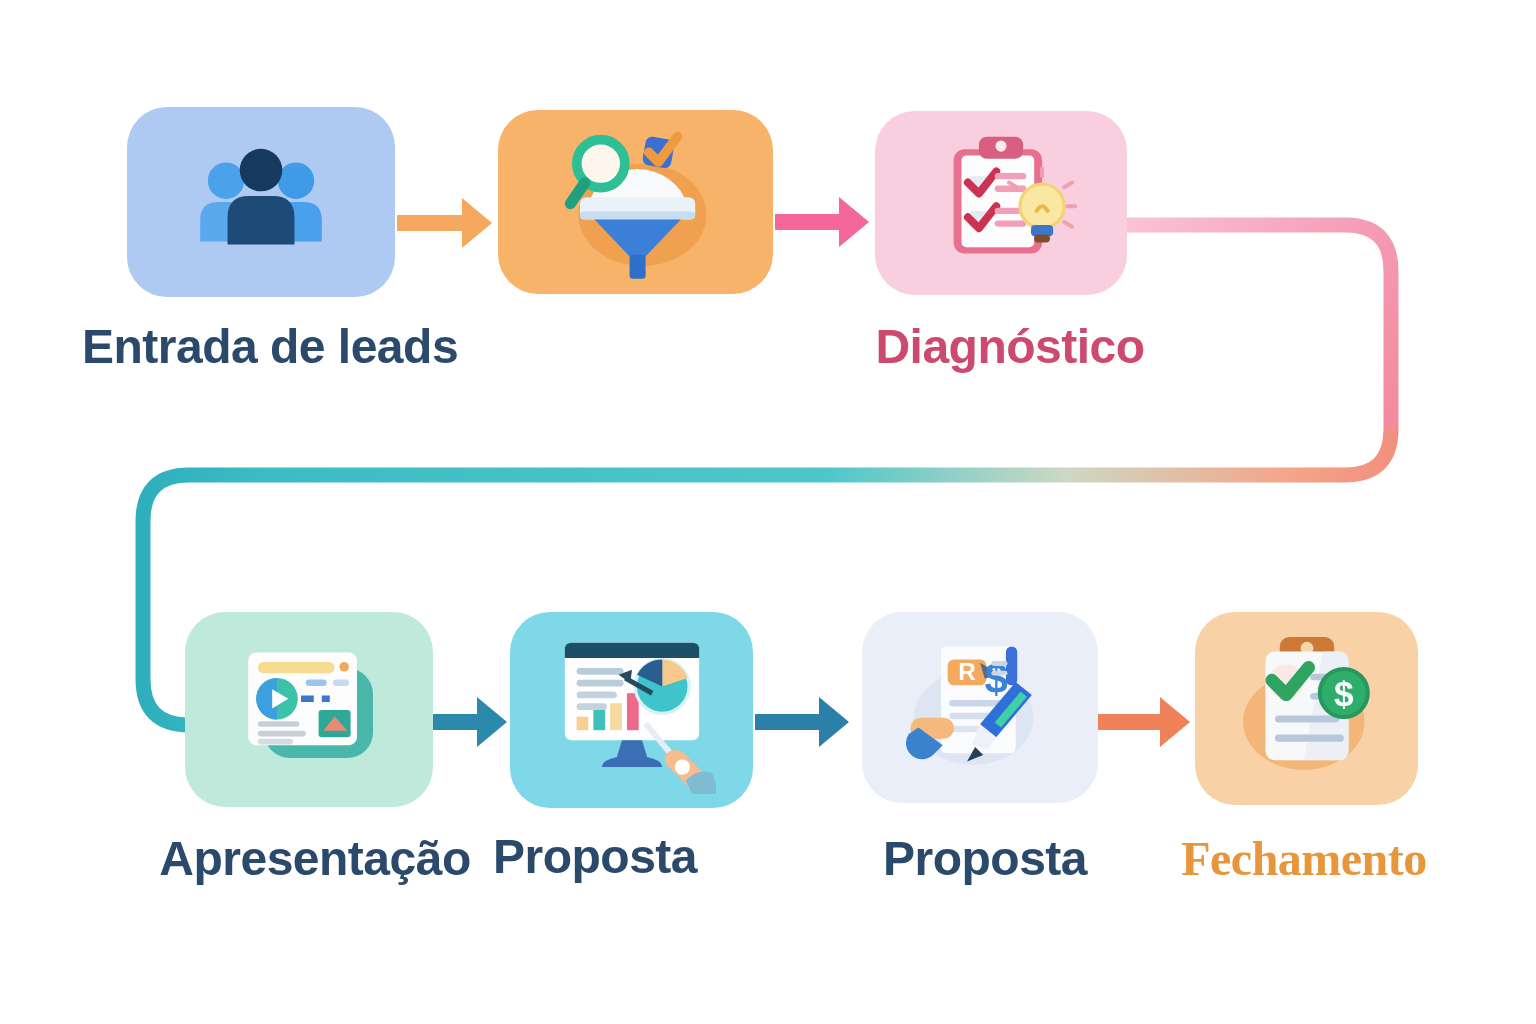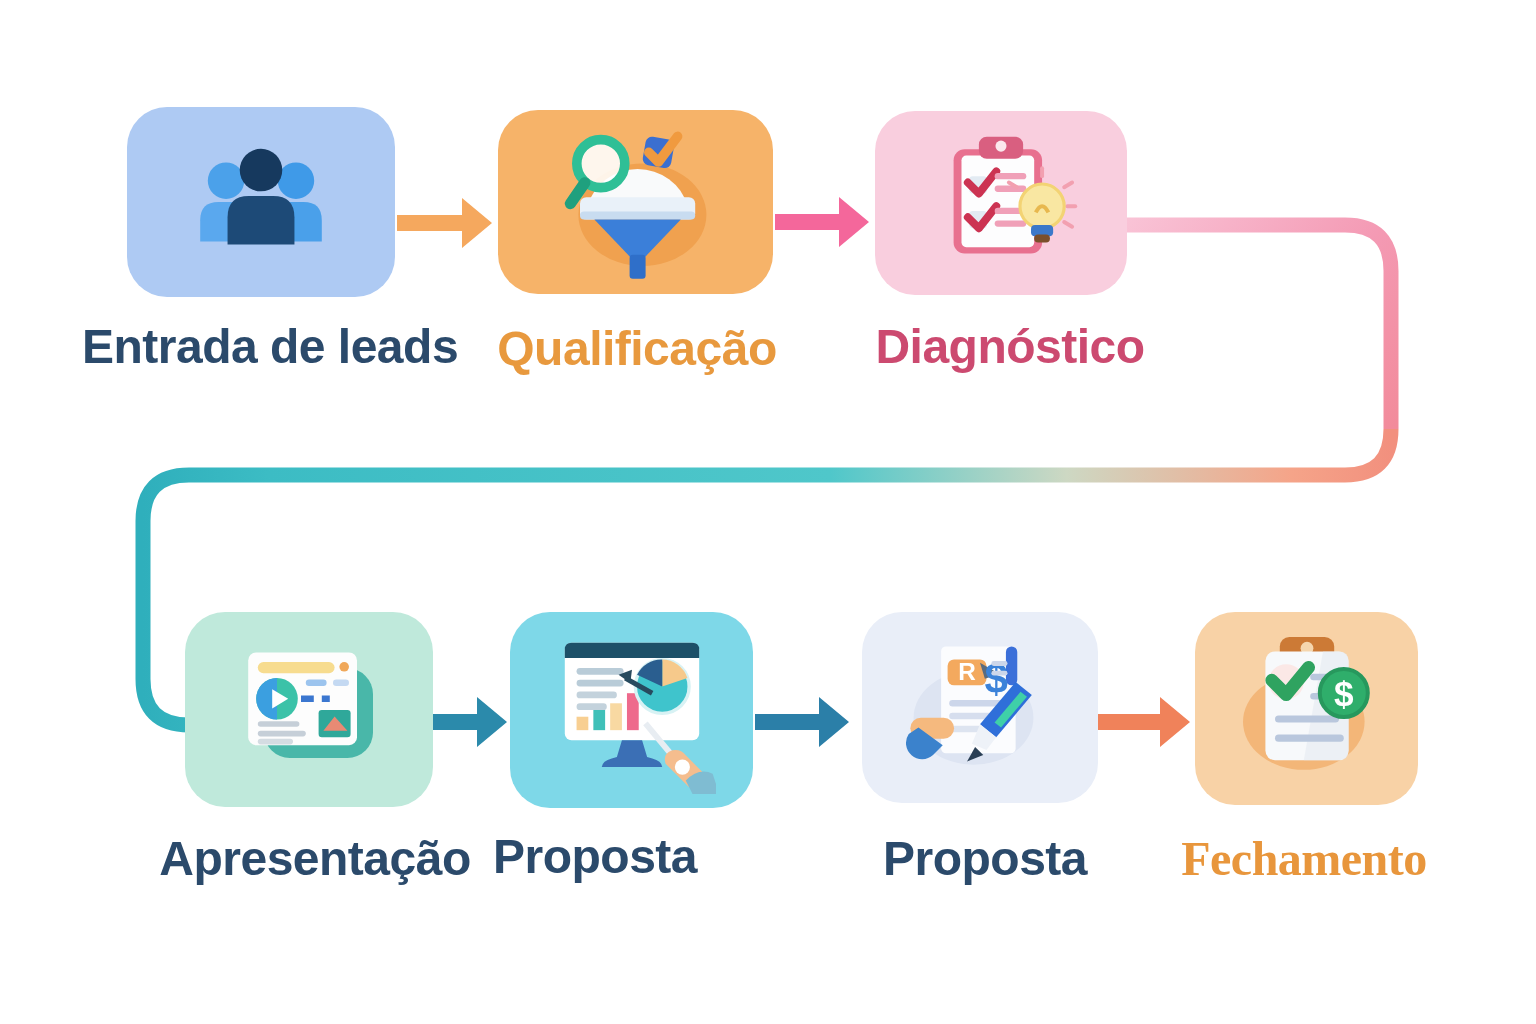--- a/index.html
+++ b/index.html
@@ -200,20 +200,19 @@
       <rect x="52" y="28" width="15" height="4" rx="2" fill="#b9c7dd"></rect>
       <rect x="52" y="40" width="15" height="4" rx="2" fill="#b9c7dd"></rect>
       <rect x="30" y="54" width="40" height="4.5" rx="2.25" fill="#b9c7dd"></rect>
       <rect x="30" y="66" width="43" height="4.5" rx="2.25" fill="#b9c7dd"></rect>
       <circle cx="73" cy="40" r="15" fill="#2fae6b" stroke="#27985d" stroke-width="2.5"></circle>
       <text x="73" y="48" text-anchor="middle" font-family="Liberation Sans, sans-serif" font-size="22" font-weight="bold" fill="#ffffff">$</text>
     </svg>
   </div>
 
   <div class="stage-label" id="label-entrada" style="color: rgb(43, 74, 107);">Entrada de leads</div>
-  <div class="stage-label" id="label-qualificacao" style="color: rgb(232, 153, 62);">Qualificação</div>
   <div class="stage-label" id="label-apresentacao" style="color: rgb(43, 74, 107);">Apresentação</div>
   <div class="stage-label" id="label-diagnostico" style="color: rgb(204, 74, 112);">Diagnóstico</div>
   <div class="stage-label" id="label-proposta-1" style="color: rgb(43, 74, 107);">Proposta</div>
   <div class="stage-label" id="label-proposta-2" style="color: rgb(43, 74, 107);">Proposta</div>
   <div class="stage-label" id="label-fechamento" style="color: rgb(232, 150, 60); font-family: Liberation Serif, serif;">Fechamento</div>
 
 </div>
 
 </body></html>

